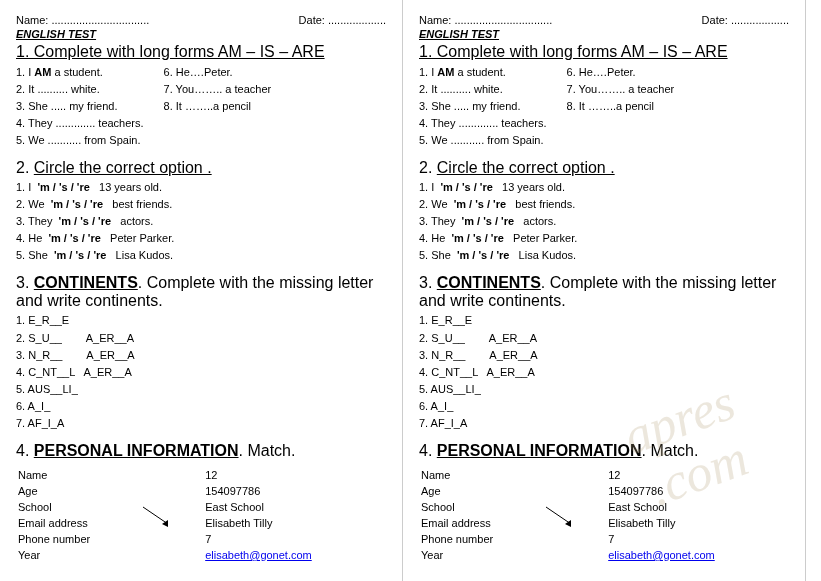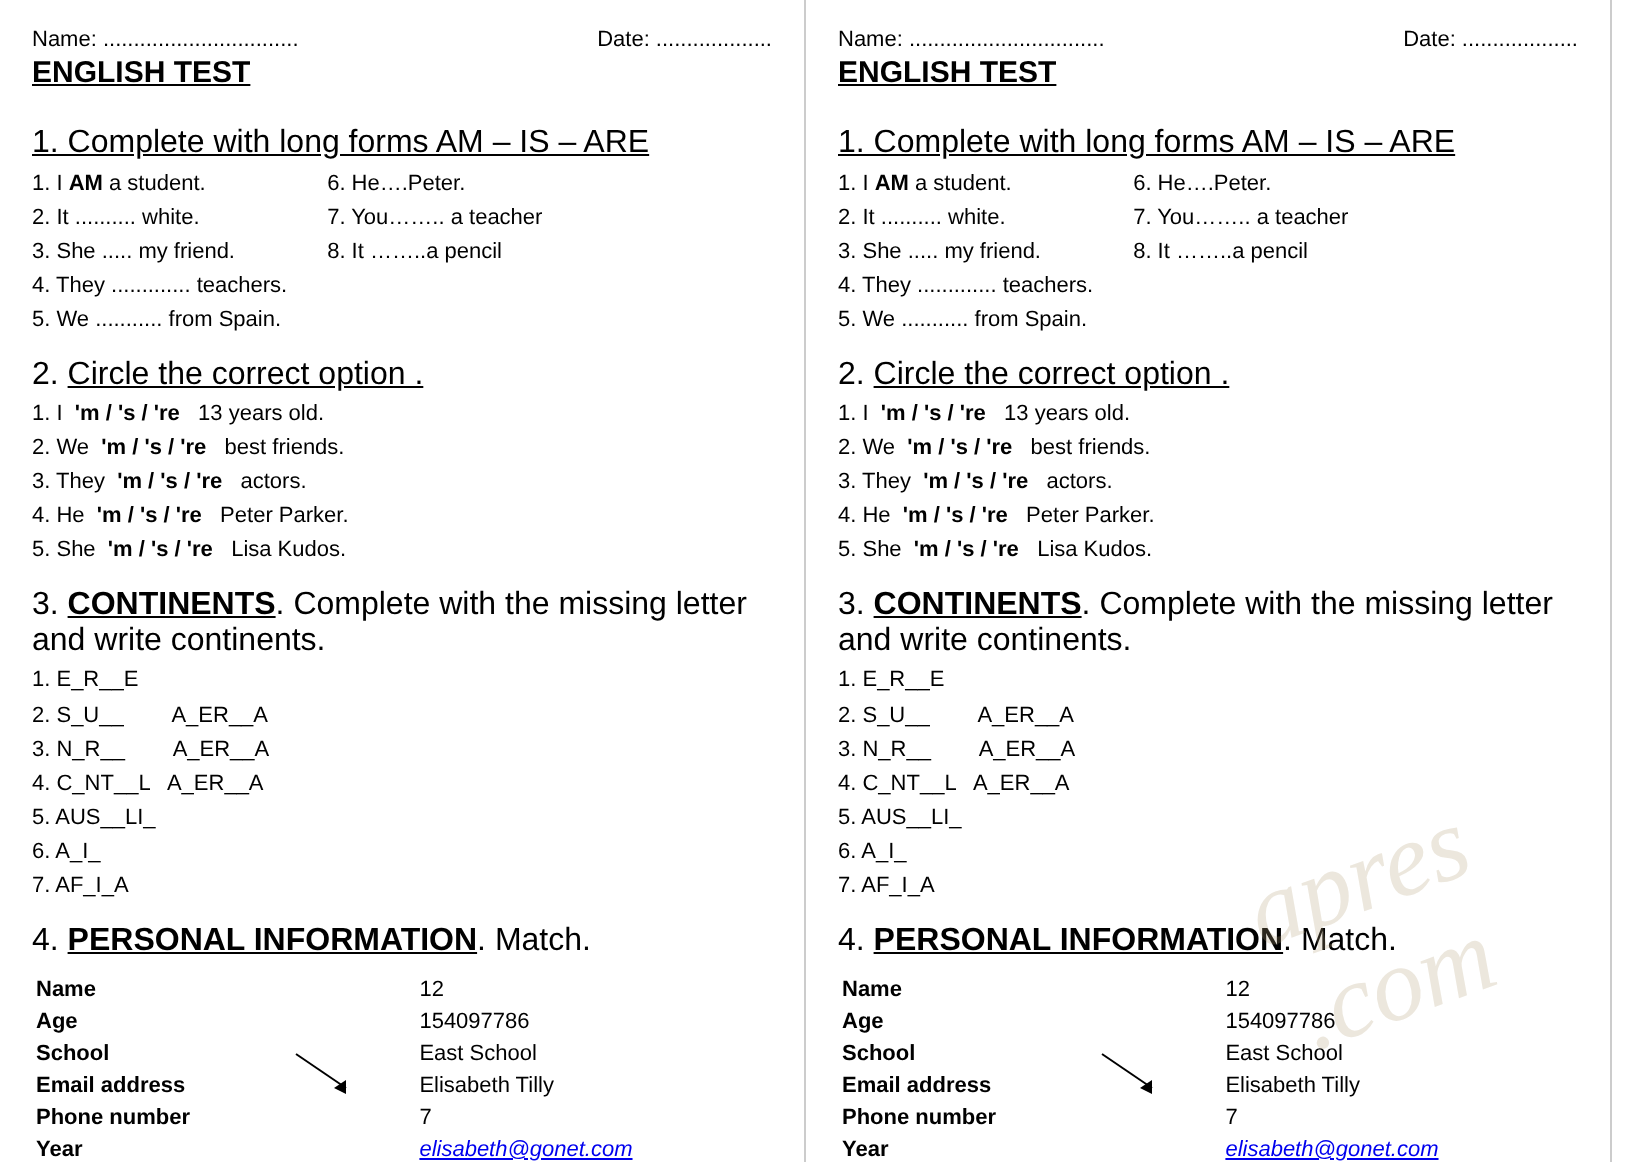--- a/index.html
+++ b/index.html
@@ -42,22 +42,23 @@
       border-right: none;
     }
     .header-line {
       display: flex;
       justify-content: space-between;
       margin-bottom: 2px;
     }
     .section-title {
       font-weight: bold;
       text-decoration: underline;
-      margin-bottom: 18px;
-      font-size: 15px;
+      margin-bottom: 3px;
+      font-size: 11px;
+      font-style: italic;
     }
     .section {
       margin-bottom: 10px;
     }
     .section-heading {
       font-size: 16px;
       margin-bottom: 2px;
     }
     .underline { text-decoration: underline; }
     .bold { font-weight: bold; text-align: center; }
@@ -71,26 +72,25 @@
     .match-table {
       margin-top: 6px;
       width: 100%;
     }
     .match-table td {
       font-size: 11px;
       padding: 1px 4px 1px 0;
       vertical-align: top;
     }
     .match-bold {
-      font-weight: bold;
+      font-weight: normal;
     }
     .email-link {
       color: #0000EE;
       text-decoration: underline;
-      font-style: italic;
     }
   </style>
 </head>
 <body>
 
 <div class="page">
 
   <div class="column">
     <div class="header-line">
       <span>Name: ................................</span>

